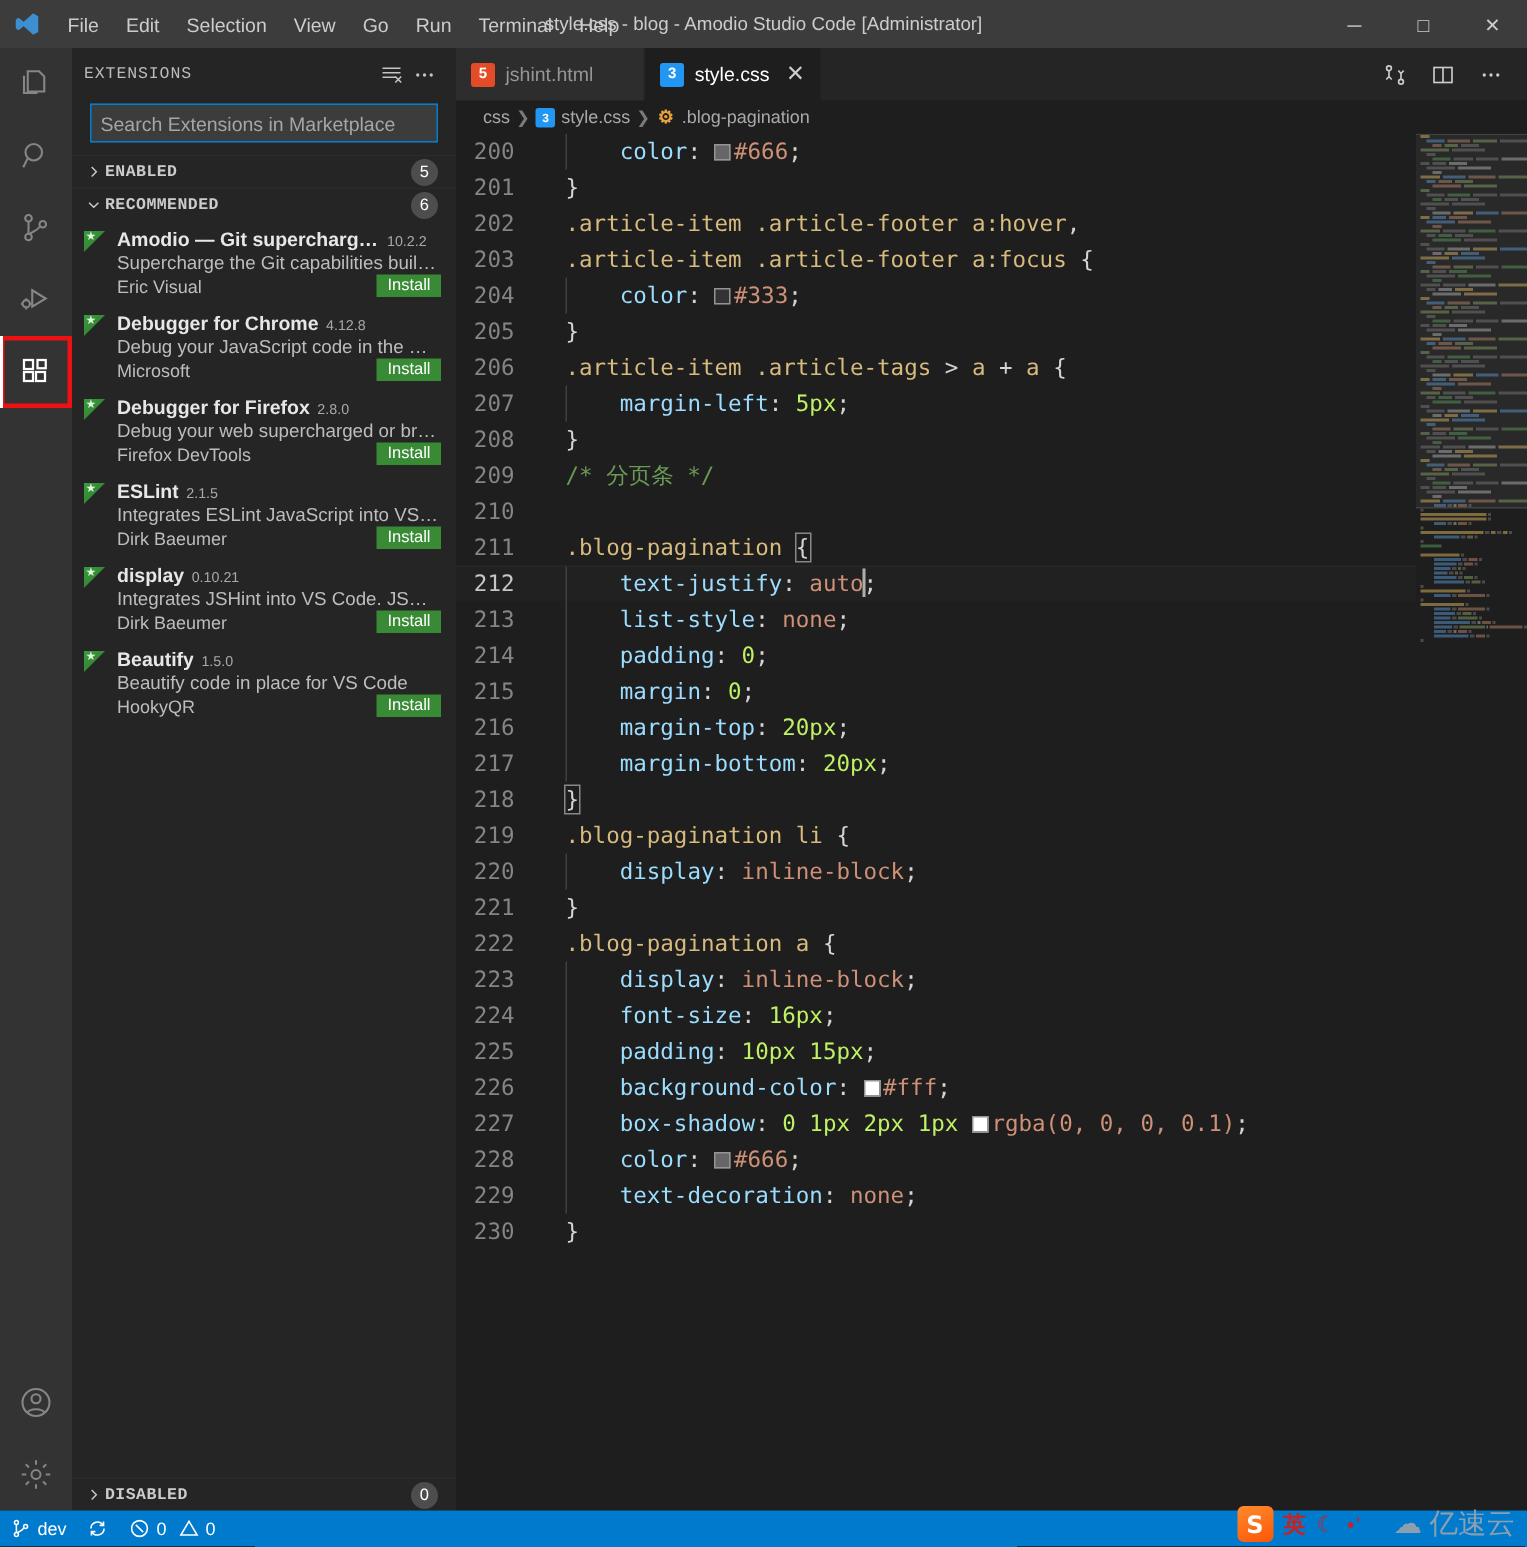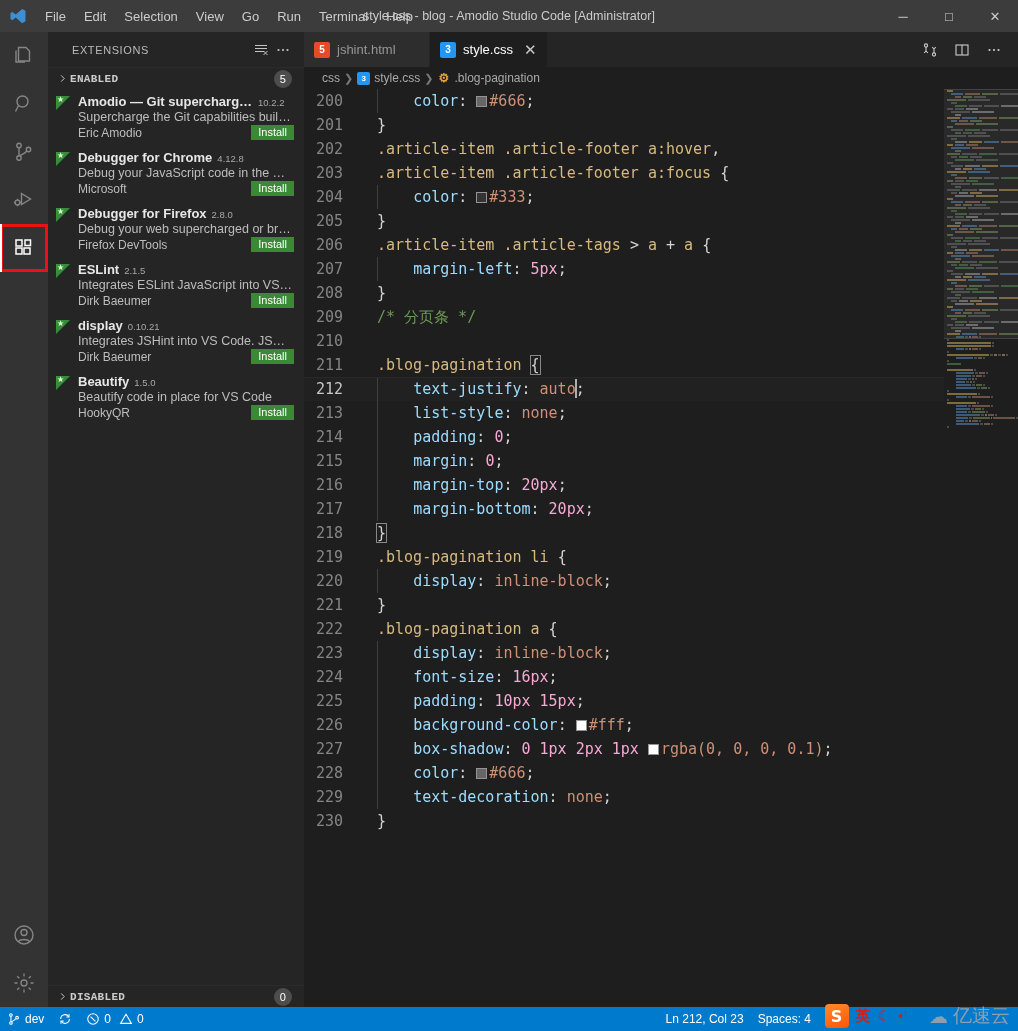--- a/index.html
+++ b/index.html
@@ -55,22 +55,22 @@
     outline: 3px solid #ee1111; outline-offset: -3px;
   }
   .act-spacer { flex: 1 1 auto; }
 
   
   .sidebar {
     width: 256px; flex: 0 0 256px; background: #252526;
     display: flex; flex-direction: column; min-height: 0;
   }
   .sidebar-head {
-    height: 35px; display: flex; align-items: center; padding: 0 10px 0 24px;
-    font-size: 11px; letter-spacing: .6px; color: #bbbbbb; flex: 0 0 35px;
+    height: 35px; display: flex; align-items: center; padding: 0 10px 0 8px;
+    font-size: 11px; letter-spacing: .6px; color: #bbbbbb; flex: 0 0 35px; font-family: Liberation Mono, monospace;
   }
   .sidebar-head .title { flex: 1 1 auto; }
   .sb-action { width: 22px; height: 22px; display: flex; align-items: center; justify-content: center; color: #c5c5c5; cursor: pointer; }
   .sb-action svg { width: 16px; height: 16px; }
   .search-wrap { padding: 2px 12px 8px 12px; }
   .search-box {
     width: 100%; height: 26px; background: #3c3c3c; border: 1px solid #007fd4;
     color: #cccccc; font-size: 13px; padding: 0 6px; outline: none;
     font-family: "Liberation Sans", sans-serif;
   }
@@ -166,21 +166,21 @@
   }
   .line.current .lnum { color: #c6c6c6; }
   .lcode { flex: 1 1 auto; position: relative; padding-left: 13px; }
   
   .lcode.ind::before {
     content: ''; position: absolute; left: 13px; top: 0; bottom: 0; width: 1px; background: #404040;
   }
   .tk-sel   { color: #d7ba7d; }
   .tk-prop  { color: #9cdcfe; }
   .tk-val   { color: #ce9178; }
-  .tk-num   { color: #f9a8d4; }
+  .tk-num   { color: #bef264; }
   .tk-punc  { color: #d4d4d4; }
   .tk-com   { color: #6a9955; }
   .tk-brace { color: #d4d4d4; }
   .tk-brace-hl { color: #d4d4d4; outline: 1px solid #888888; }
   .colorbox {
     display: inline-block; width: 11px; height: 11px; vertical-align: -1px;
     border: 1px solid #949494; margin-right: 2px;
   }
   .caret {
     position: absolute; width: 2px; background: #aeafad; height: 19px; top: 2px;
@@ -337,47 +337,59 @@
         </div>
         <div class="sb-action">
           <svg viewBox="0 0 16 16" fill="currentColor">
             <circle cx="3.5" cy="8" r="1.1"></circle>
               <circle cx="8" cy="8" r="1.1"></circle>
               <circle cx="12.5" cy="8" r="1.1"></circle>
           </svg>
         </div>
       </div>
 
+      <div class="search-wrap">
+        <input class="search-box" type="text" placeholder="Search Extensions in Marketplace" style="">
+      </div>
 
       <div class="ext-list">
 
         <div class="section-head">
           <span class="chev">
             <svg viewBox="0 0 16 16" fill="none" stroke="currentColor" stroke-width="1.4">
                 <path d="M6 3.5 L10.5 8 L6 12.5"></path>
               </svg>
           </span>
           <span class="sec-label">ENABLED</span>
           <span class="badge">5</span>
         </div>
 
+        <div class="section-head">
+          <span class="chev">
+            <svg viewBox="0 0 16 16" fill="none" stroke="currentColor" stroke-width="1.4">
+                <path d="M3.5 6 L8 10.5 L12.5 6"></path>
+              </svg>
+          </span>
+          <span class="sec-label">RECOMMENDED</span>
+          <span class="badge">6</span>
+        </div>
 
         <div class="ext-row">
           <div class="ext-icon">
               <div class="tri"></div>
               <div class="star">★</div>
             </div>
           <div class="ext-body">
             <div class="ext-name-row">
               <span class="ext-name">Amodio — Git supercharged</span>
               <span class="ext-ver">10.2.2</span>
             </div>
             <div class="ext-desc">Supercharge the Git capabilities built i...</div>
             <div class="ext-foot">
-              <span class="ext-pub">Eric Amodio</span>
+              <span class="ext-pub">Eric Visual</span>
               <button class="install-btn">Install</button>
             </div>
           </div>
         </div>
 
         <div class="ext-row">
           <div class="ext-icon">
               <div class="tri"></div>
               <div class="star">★</div>
             </div>
@@ -1115,25 +1127,20 @@
         <circle cx="8" cy="8" r="6"></circle>
           <path d="M5.2 5.2 L10.8 10.8"></path>
       </svg>
       <span>0</span>
       <svg viewBox="0 0 16 16" fill="none" stroke="currentColor" stroke-width="1.2" style="margin-left:4px">
         <path d="M8 2.5 L14.2 13 H1.8 Z"></path>
       </svg>
       <span>0</span>
     </div>
 
-    <div class="sb-right">
-      <div class="sb-item">Ln 212, Col 23</div>
-      <div class="sb-item">Spaces: 4</div>
-      <div style="width:200px"></div>
-    </div>
   </div>
 
   <div class="ime-bar">
     <div class="ime-logo">S</div>
     <div class="ime-cn">英</div>
     <div class="ime-moon">☾</div>
     <div class="ime-dots">•’</div>
   </div>
 
   <div class="watermark">

